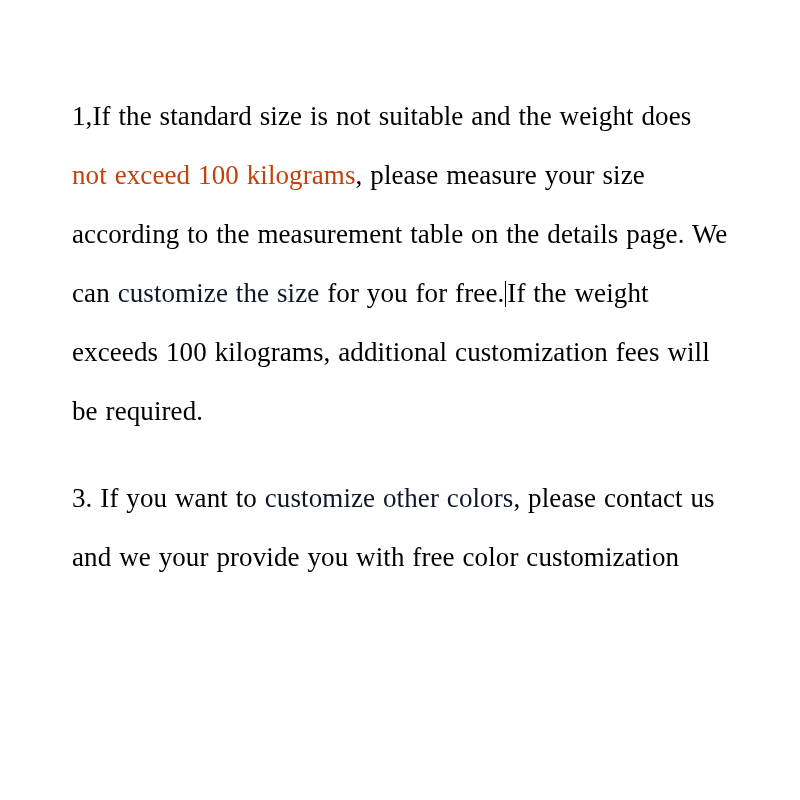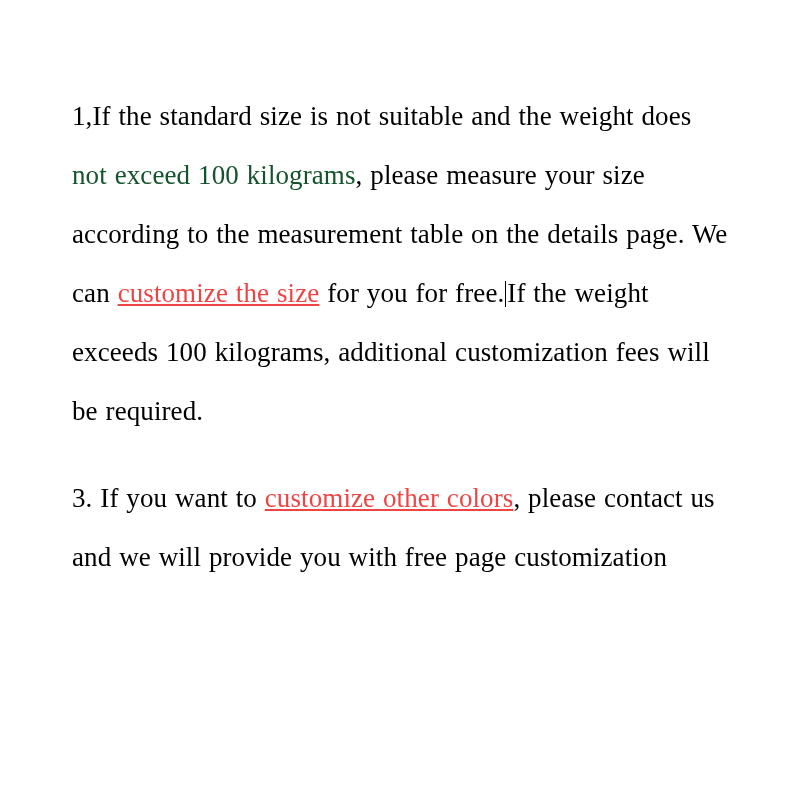--- a/index.html
+++ b/index.html
@@ -25,39 +25,38 @@
     font-size: 27px;
     line-height: 59px;
     letter-spacing: 0.1px;
     text-align: left;
     word-spacing: 1px;
   }
   .paragraph + .paragraph {
     margin-top: 28px;
   }
   .blue {
-    color: #14532d;
+    color: #c2410c;
   }
   .red {
-    color: #ef4444;
-    text-decoration: underline;
+    color: #0f172a;
   }
   .caret {
     display: inline-block;
     width: 0;
     border-left: 1.5px solid #000000;
     height: 26px;
     vertical-align: -5px;
     margin: 0 1px;
   }
 </style>
 </head>
 <body>
 
 <div class="page">
   <p class="paragraph">
     <span>1,If the standard size is not suitable and the weight does </span><span class="blue">not exceed 100 kilograms</span><span>, please measure your size according to the measurement table on the details page. We can </span><span class="red">customize the size</span><span> for you for free.</span><span class="caret"></span><span>If the weight exceeds 100 kilograms, additional customization fees will be required.</span>
   </p>
 
   <p class="paragraph">
-    <span>3. If you want to </span><span class="red">customize other colors</span><span>, please contact us and we will provide you with free page customization</span>
+    <span>3. If you want to </span><span class="red">customize other colors</span><span>, please contact us and we your provide you with free color customization</span>
   </p>
 </div>
 
 </body></html>

